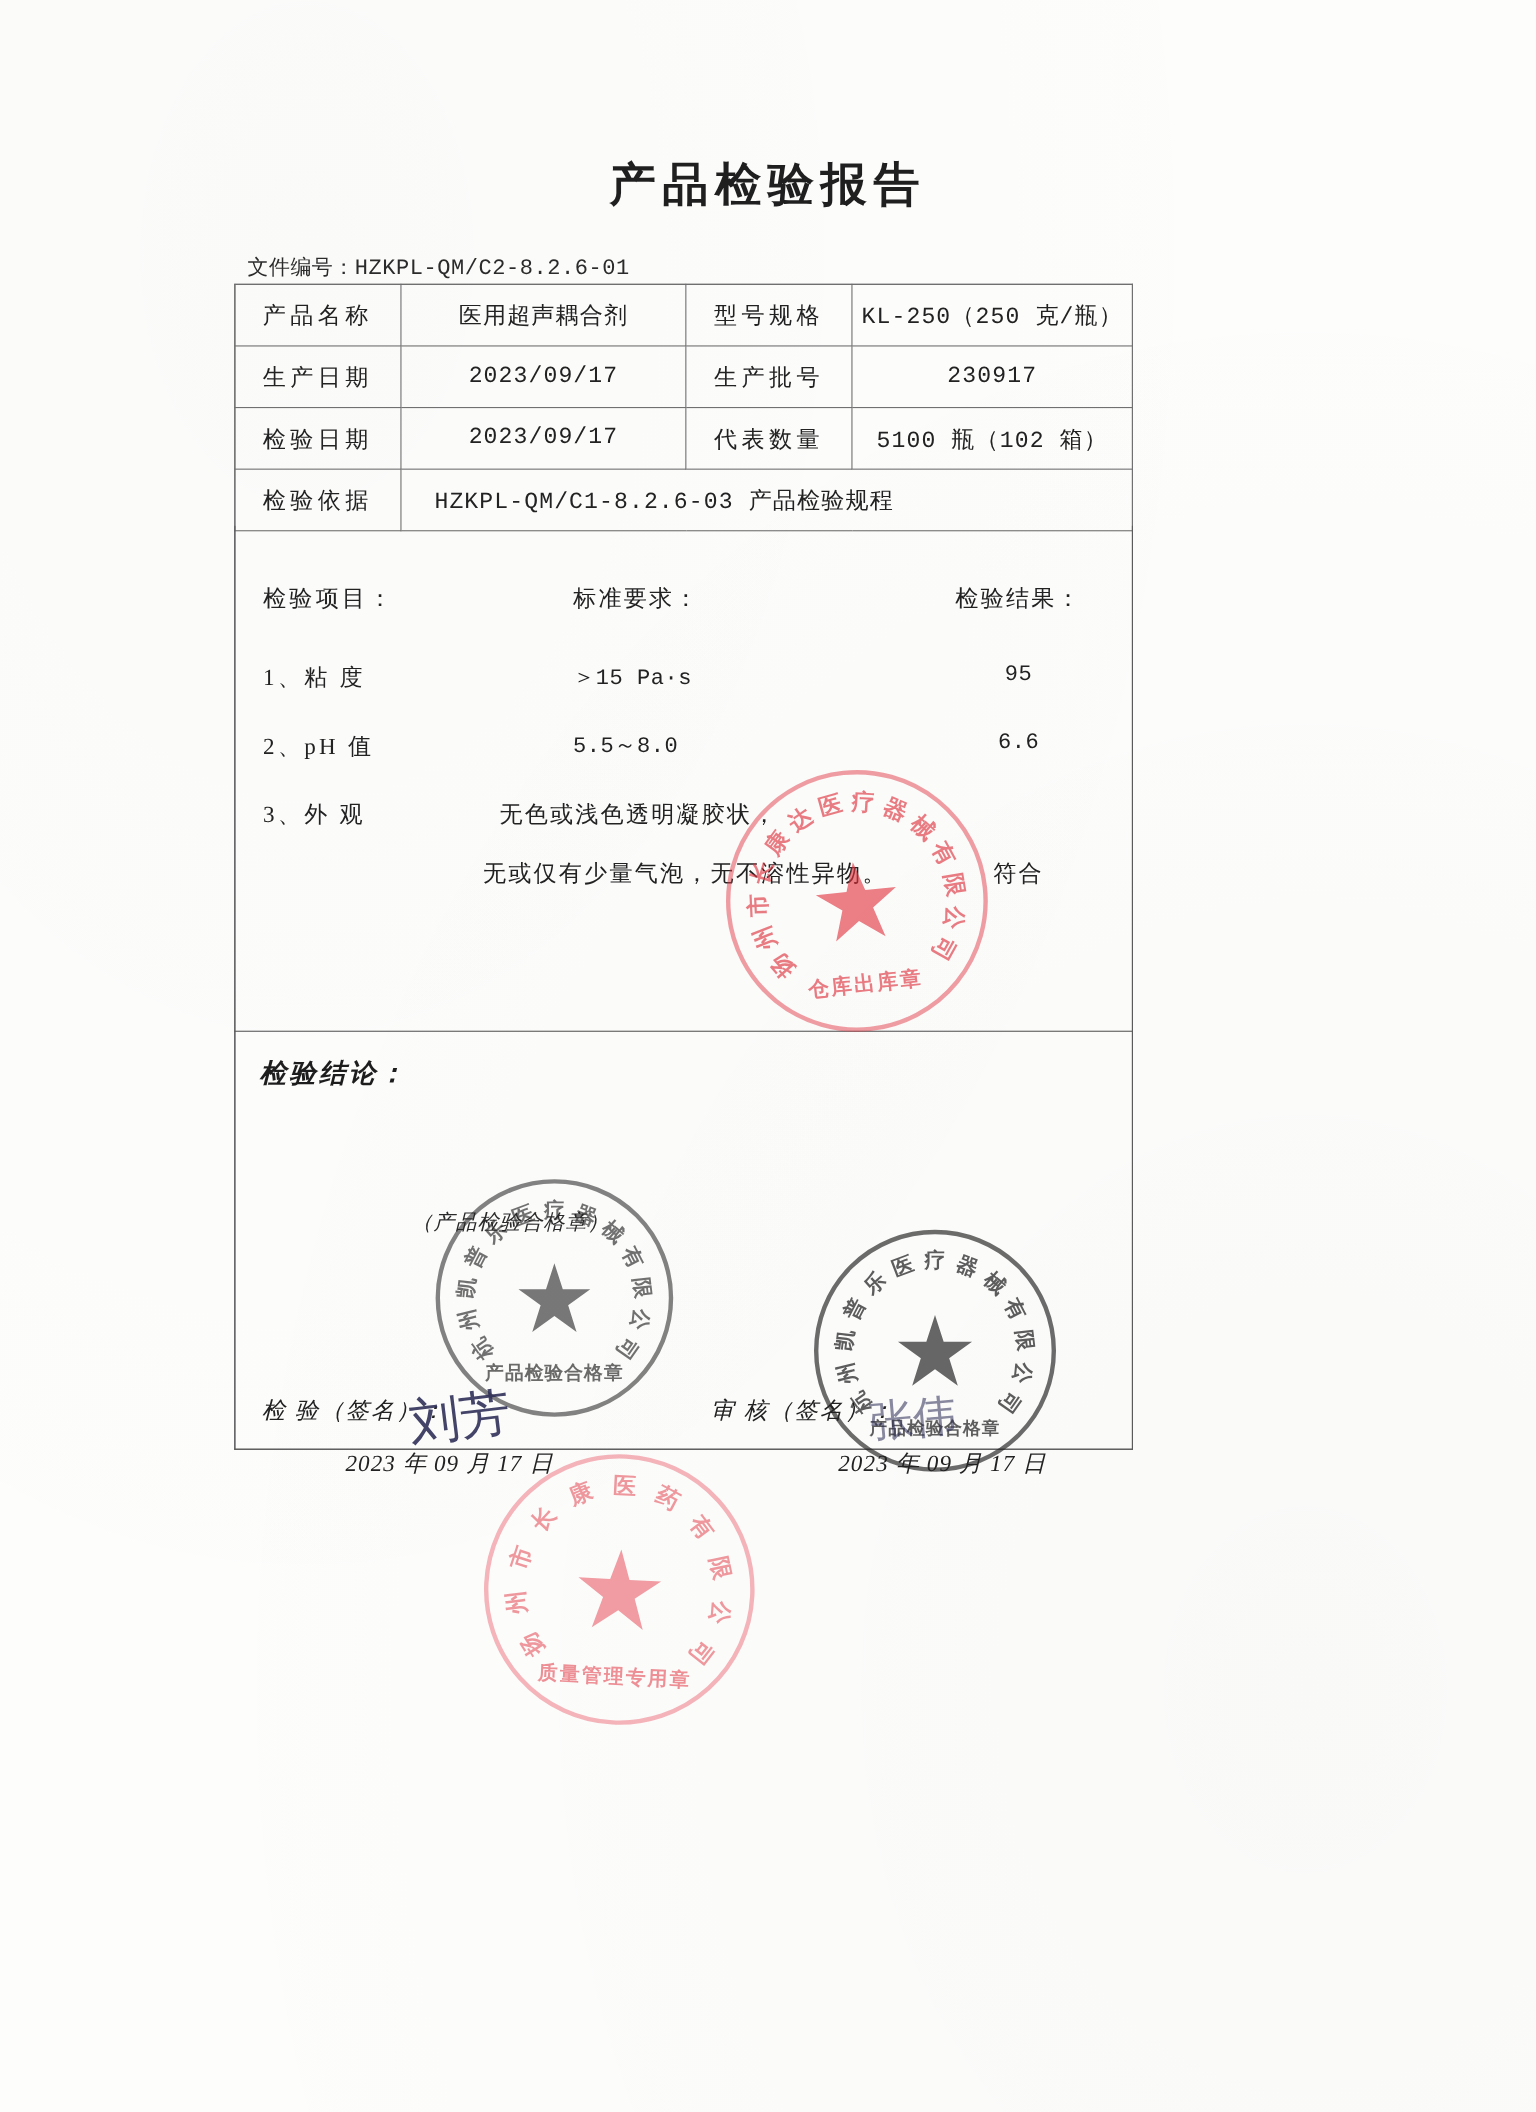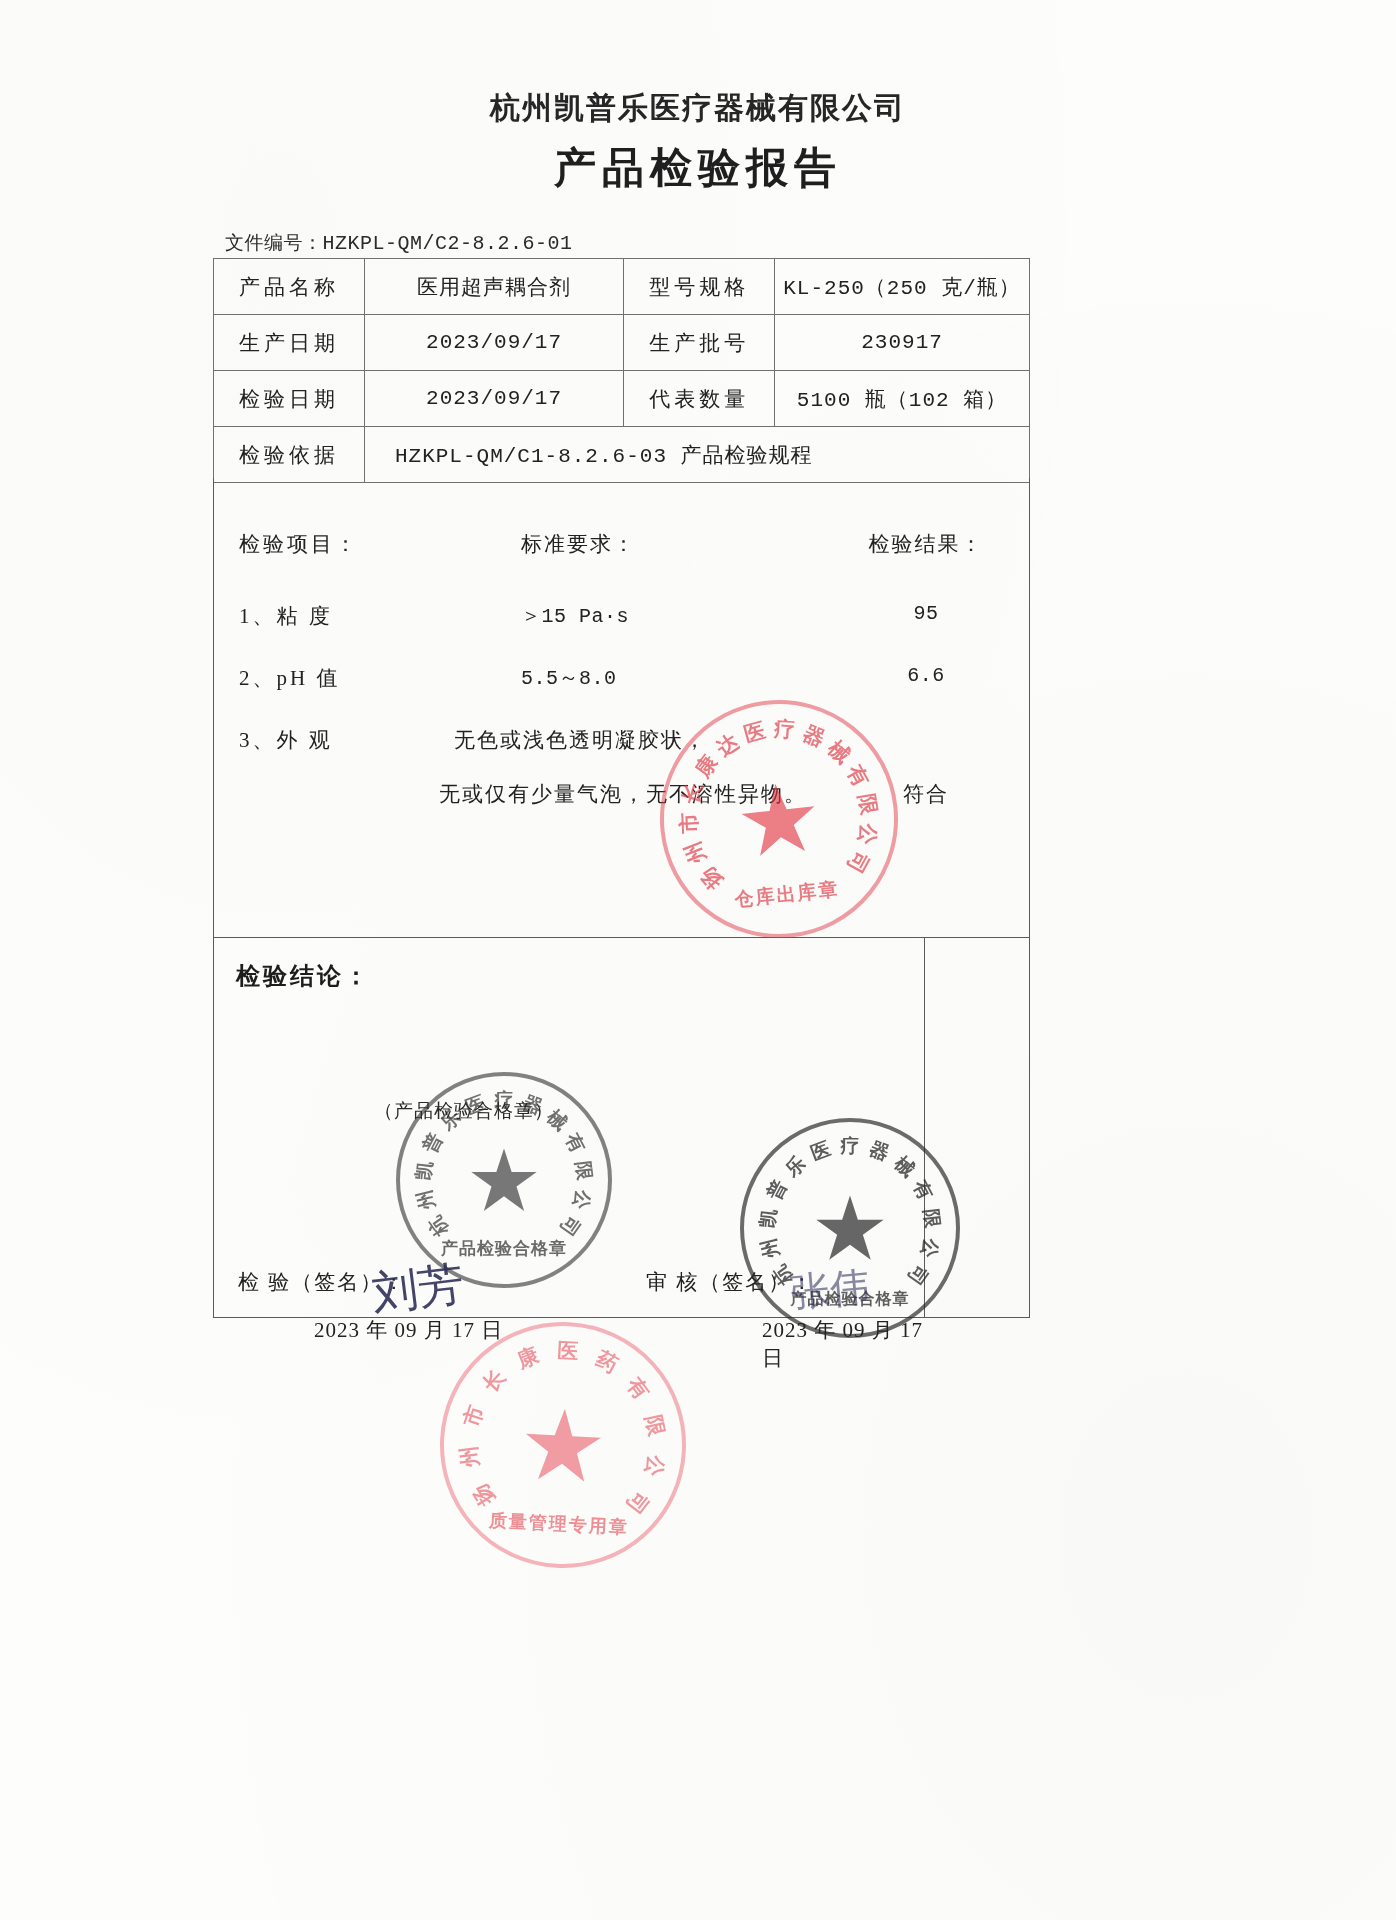--- a/index.html
+++ b/index.html
@@ -96,25 +96,26 @@
     font-size:21px;color:#222;
   }
   .c1{position:absolute;left:25px;letter-spacing:3px;}
   .c2{position:absolute;left:307px;letter-spacing:2px;}
   .c3{position:absolute;left:632px;width:160px;text-align:center;letter-spacing:2px;}
   .num{font-family:"Liberation Mono","DejaVu Sans Mono",monospace;letter-spacing:0.5px;font-size:20px;}
 
   
   .conclusion{
     position:absolute;left:213px;top:938px;
-    width:712px;height:380px;
+    width:817px;height:380px;
     border-left:1.6px solid #5a5a5a;
     border-right:1.6px solid #5a5a5a;
     border-bottom:1.6px solid #5a5a5a;
     box-sizing:border-box;
+    font-style:italic;
   }
   .concl-title{
     position:absolute;left:22px;top:22px;
     font-family:"Liberation Sans","DejaVu Sans",sans-serif;
     font-weight:bold;font-size:24px;letter-spacing:3px;color:#1d1d1d;
   }
   .concl-text{
     position:absolute;left:120px;top:90px;
     font-size:22px;letter-spacing:2px;color:#222;
   }
@@ -214,21 +215,20 @@
   #ink-inspector{left:372px;top:1258px;font-size:46px;transform:rotate(-7deg);opacity:0.88;}
   #ink-auditor{left:790px;top:1262px;font-size:40px;transform:rotate(-5deg);opacity:0.55;}
 </style>
 </head>
 <body>
 
 <div class="paper"></div>
 
 <div class="sheet">
 
-  <div class="company">杭州凯普乐医疗器械有限公司</div>
   <div class="report-title">产品检验报告</div>
 
   <div class="docno">
     <span>文件编号：</span><span class="code">HZKPL-QM/C2-8.2.6-01</span>
   </div>
 
   <div class="frame"></div>
 
   <table class="info-table">
     <tbody>

